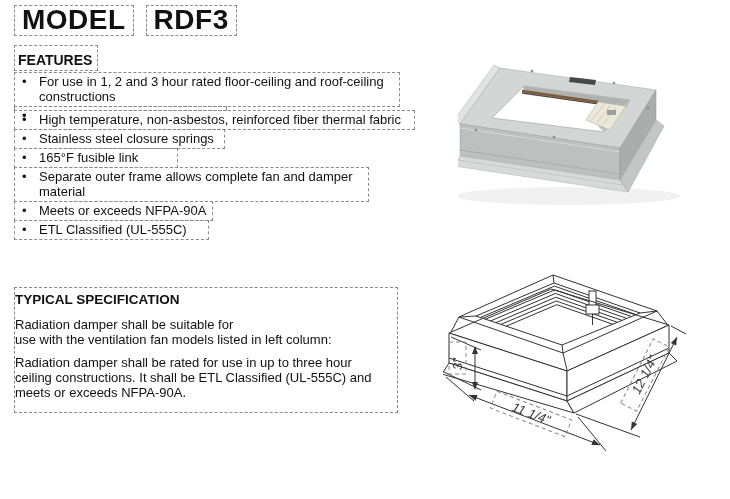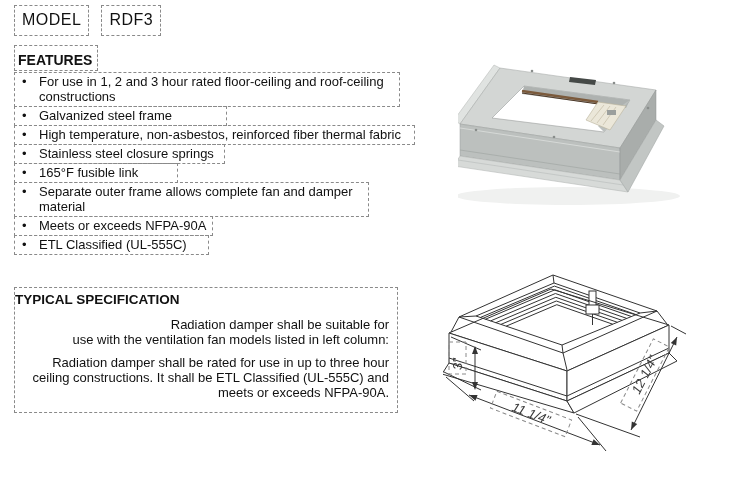--- a/index.html
+++ b/index.html
@@ -5,39 +5,39 @@
   html,body{margin:0;padding:0;background:#ffffff;}
   body{width:730px;height:499px;position:relative;overflow:hidden;
        font-family:"Liberation Sans","DejaVu Sans",sans-serif;color:#111;}
   .page{position:absolute;inset:0;background:#fff;}
 
   
   .tbox{border:1px dashed #8a8a8a;display:inline-block;box-sizing:border-box;}
 
   
   .title-row{position:absolute;left:14px;top:5px;display:flex;gap:12px;}
-  .title-row .tbox{font-size:16px;font-weight:normal;letter-spacing:.5px;
+  .title-row .tbox{font-size:28px;font-weight:bold;letter-spacing:.5px;
                    padding:2px 7px 3px 7px;line-height:24px;}
 
   
   .features{position:absolute;left:14px;top:45px;width:410px;}
   .sec-head{font-size:14px;font-weight:bold;padding:7px 5px 2px 3px;line-height:15px;}
   .feat-list{margin-top:2px;}
   .feat-item{border:1px dashed #8a8a8a;box-sizing:border-box;position:relative;
              padding:1px 4px 2px 24px;font-size:13px;line-height:15px;margin-top:-1px;}
   .feat-item .bullet{position:absolute;left:7px;top:1px;font-size:13px;}
   .line{white-space:nowrap;}
   .w1{width:386px;} .w2{width:213px;} .w3{width:401px;} .w4{width:211px;}
   .w5{width:164px;} .w6{width:355px;} .w7{width:199px;} .w8{width:195px;}
 
   
   .spec{position:absolute;left:14px;top:287px;width:384px;box-sizing:border-box;
         border:1px dashed #8a8a8a;padding:4px 8px 8px 0;}
   .spec-head{font-size:13.5px;font-weight:bold;line-height:16px;margin-bottom:9px;}
-  .spec-para{font-size:13px;line-height:15px;margin-bottom:8px;text-align:right;}
+  .spec-para{font-size:13px;line-height:15px;margin-bottom:8px;}
   .spec-para:last-child{margin-bottom:4px;}
 
   
   .photo{position:absolute;left:458px;top:58px;}
   .drawing{position:absolute;left:443px;top:255px;}
   .dim-label{font-size:13px;font-style:italic;fill:#3a3a3a;}
   .dim-box{fill:none;stroke:#8a8a8a;stroke-width:1;stroke-dasharray:4 3;}
   .dline{stroke:#333;stroke-width:1;fill:none;}
   .dfill{fill:#fff;stroke:#333;stroke-width:1;}
   .arrow{fill:#333;stroke:none;}
@@ -55,21 +55,20 @@
   <div class="features">
     <div class="sec-head tbox">FEATURES</div>
     <div class="feat-list">
       <div class="feat-item w1">
         <span class="bullet">•</span>
         <div class="line">For use in 1, 2 and 3 hour rated floor-ceiling and roof-ceiling</div>
         <div class="line">constructions</div>
       </div>
       <div class="feat-item w2">
         <span class="bullet">•</span>
-        <div class="line">Galvanized steel frame</div>
       </div>
       <div class="feat-item w3">
         <span class="bullet">•</span>
         <div class="line">High temperature, non-asbestos, reinforced fiber thermal fabric</div>
       </div>
       <div class="feat-item w4">
         <span class="bullet">•</span>
         <div class="line">Stainless steel closure springs</div>
       </div>
       <div class="feat-item w5">

